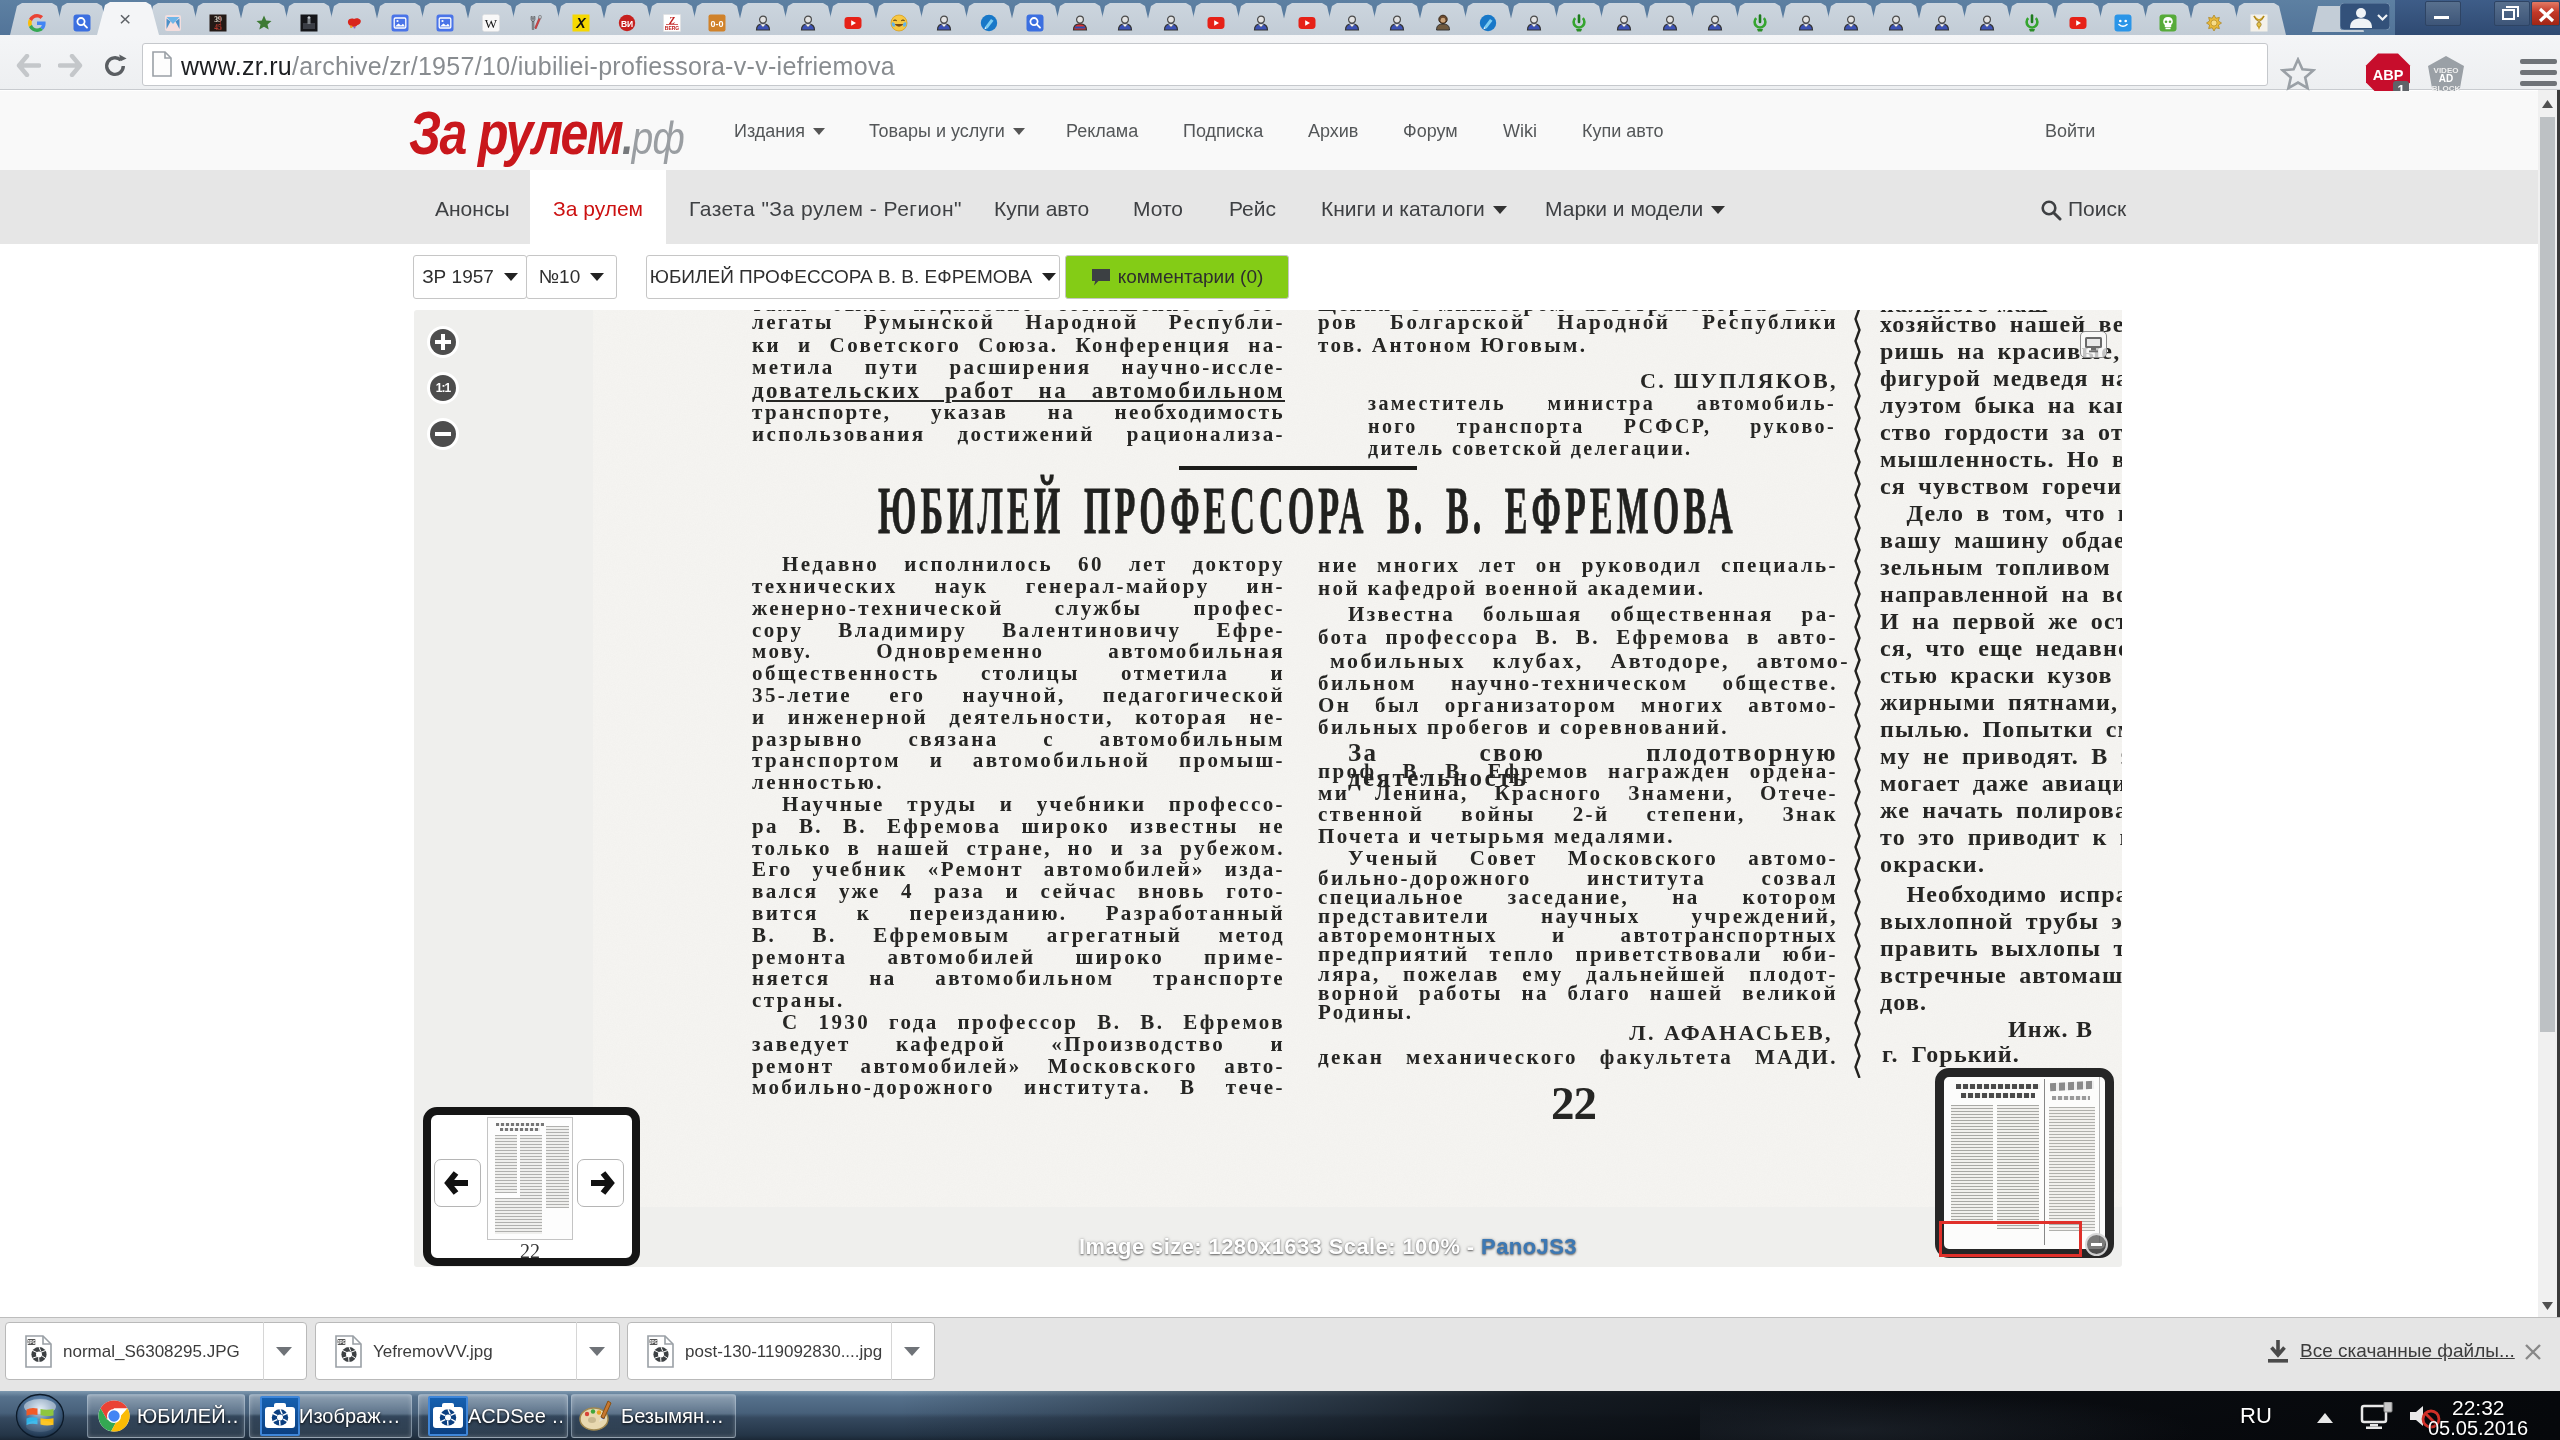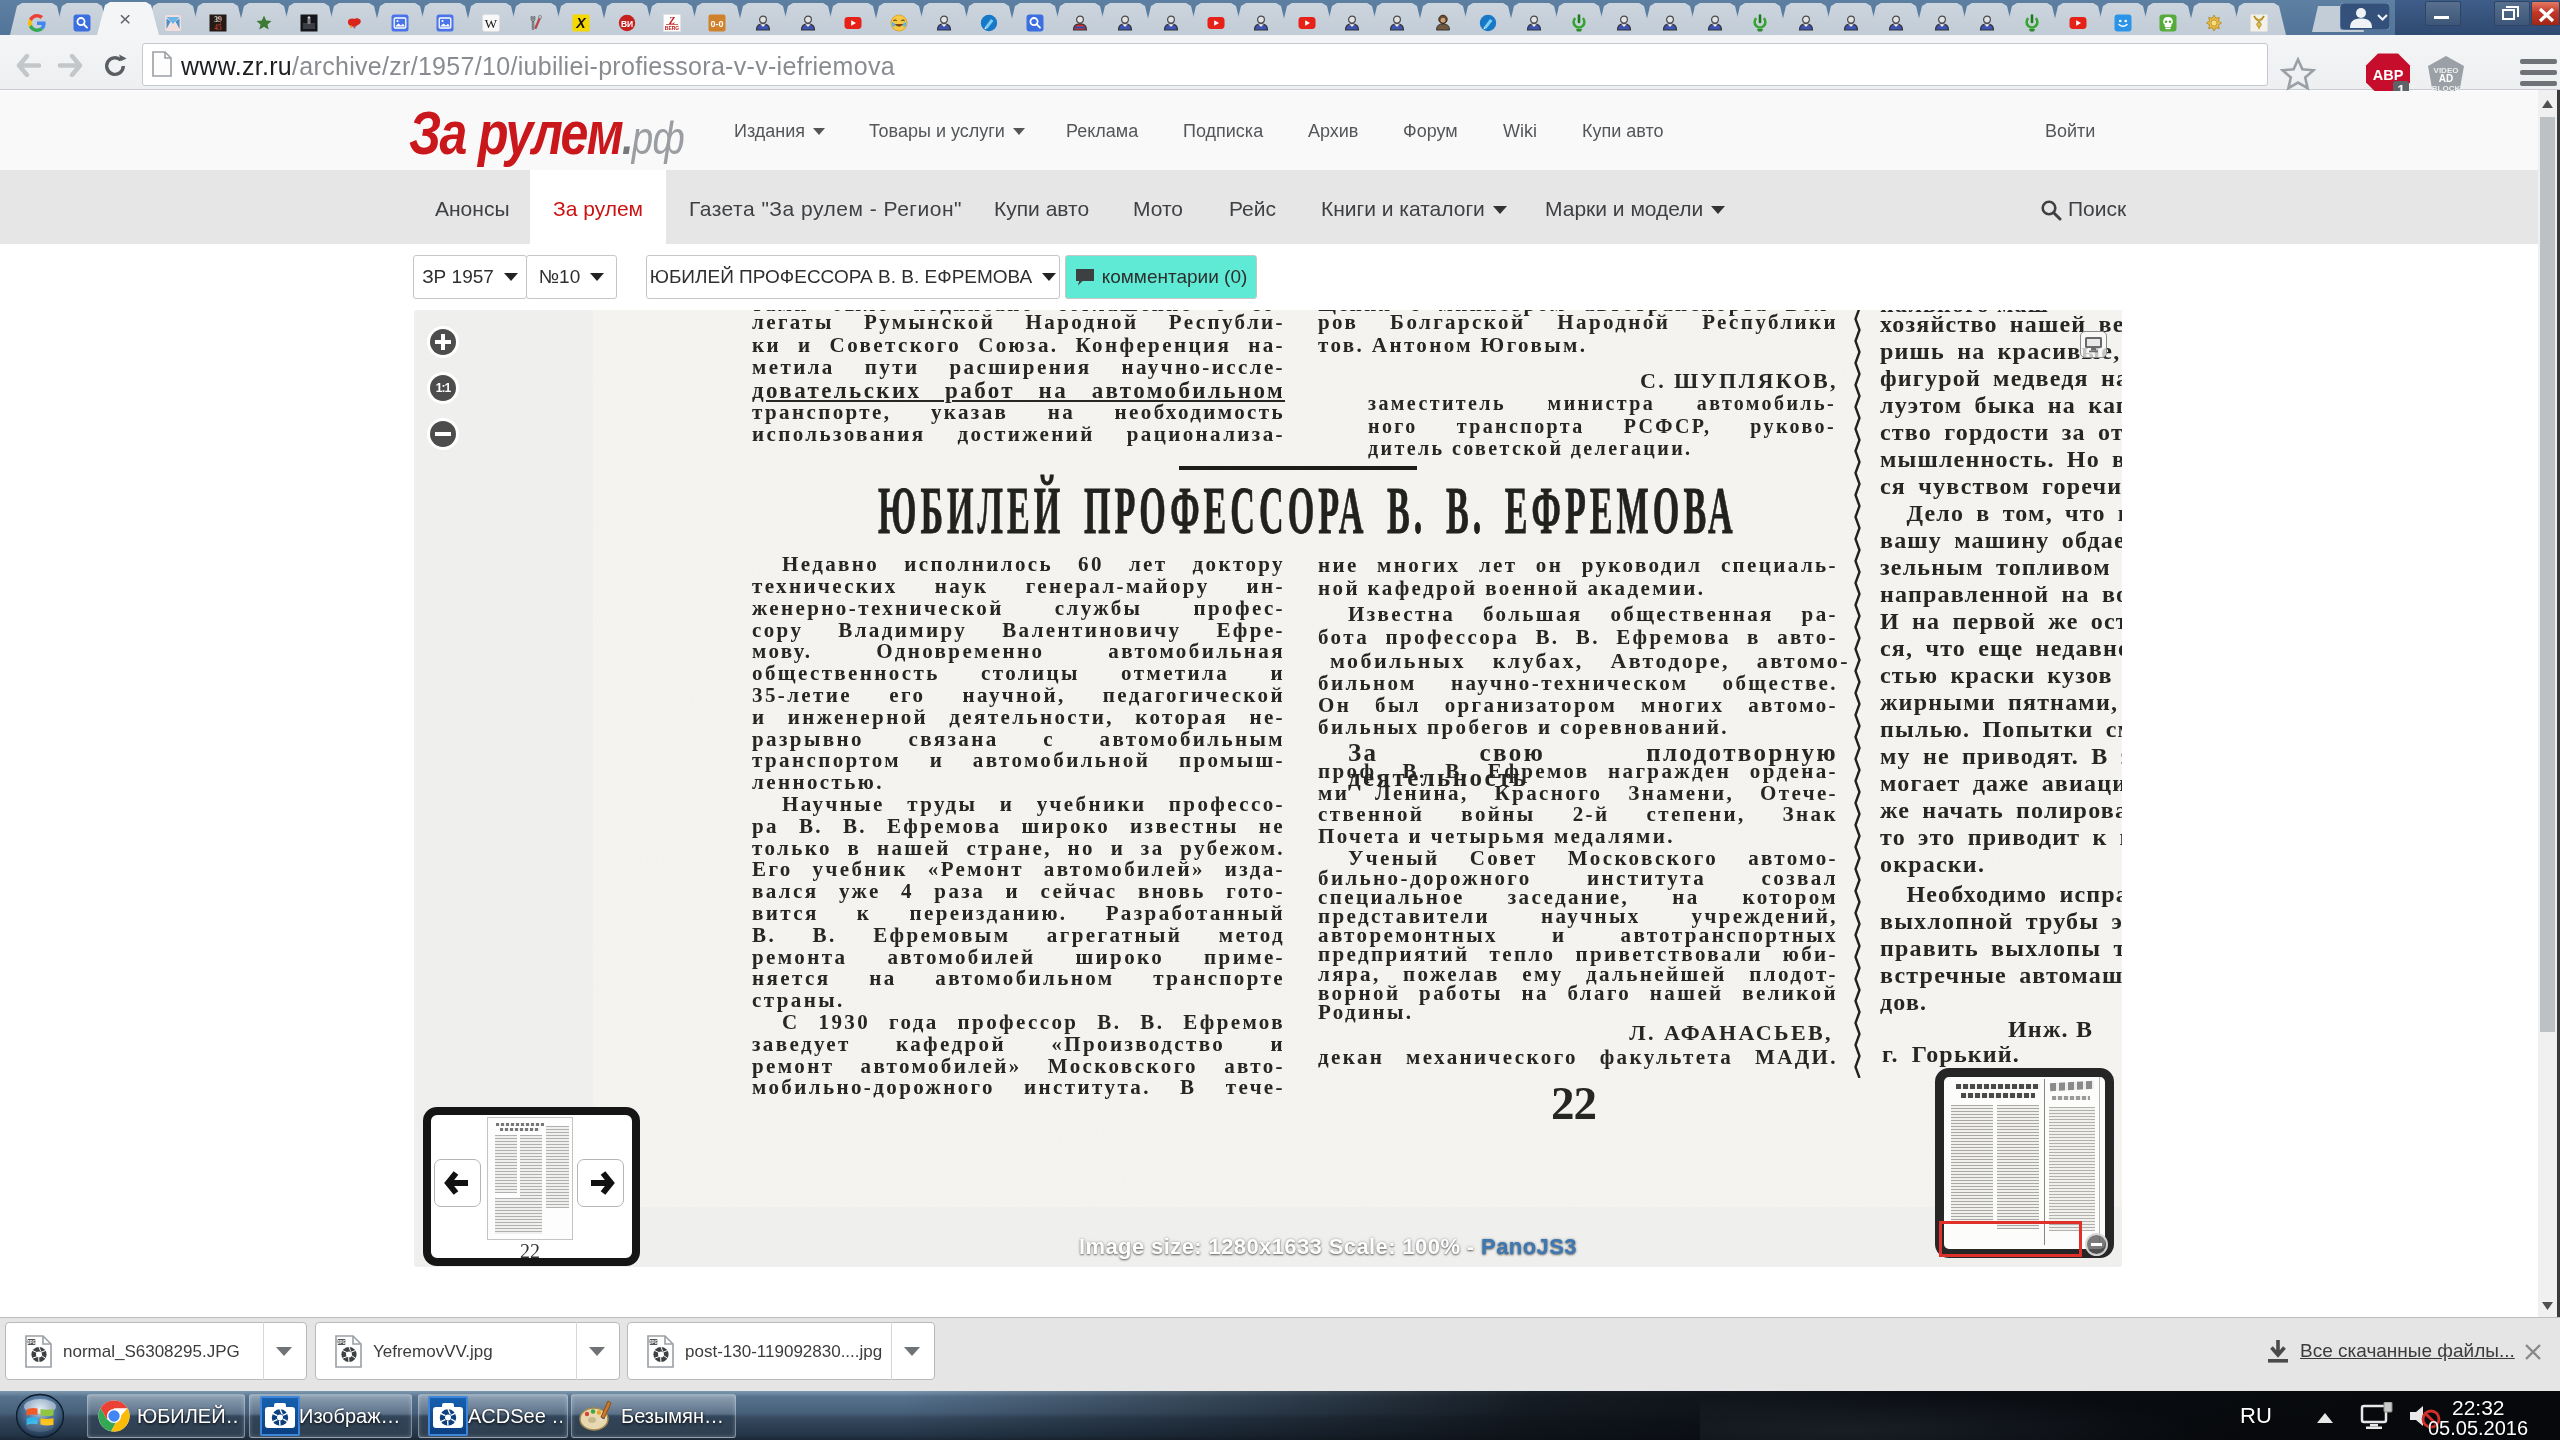--- a/index.html
+++ b/index.html
@@ -442,21 +442,21 @@
 <div class="abs" style="left:1321px;top:197px;font-size:21px;color:#3e4043">Книги и каталоги<span style="display:inline-block;margin-left:8px;vertical-align:2px;width:0;height:0;border-left:7px solid transparent;border-right:7px solid transparent;border-top:8px solid #333"></span></div>
 <div class="abs" style="left:1545px;top:197px;font-size:21px;color:#3e4043">Марки и модели<span style="display:inline-block;margin-left:8px;vertical-align:2px;width:0;height:0;border-left:7px solid transparent;border-right:7px solid transparent;border-top:8px solid #333"></span></div>
 <svg class="abs" style="left:2040px;top:199px" width="22" height="22" viewBox="0 0 22 22">
 <circle cx="9" cy="9" r="6.3" fill="none" stroke="#3e4043" stroke-width="2.6"></circle>
 <path d="M13.7 13.7 L20 20" stroke="#3e4043" stroke-width="3" stroke-linecap="round"></path>
     </svg>
 <div class="abs" style="left:2068px;top:197px;font-size:21px;color:#3e4043">Поиск</div>
 <div class="abs" style="left:413px;top:255px;width:114px;height:44px;background:#fff;border:1px solid #c6c6c6;border-radius:3px;text-align:center;line-height:42px;font-size:19px;color:#2e2e2e;white-space:nowrap">ЗР 1957<span style="display:inline-block;margin-left:10px;vertical-align:2px;width:0;height:0;border-left:7px solid transparent;border-right:7px solid transparent;border-top:8px solid #222"></span></div>
 <div class="abs" style="left:526px;top:255px;width:91px;height:44px;background:#fff;border:1px solid #c6c6c6;border-radius:3px;text-align:center;line-height:42px;font-size:19px;color:#2e2e2e;white-space:nowrap">№10<span style="display:inline-block;margin-left:10px;vertical-align:2px;width:0;height:0;border-left:7px solid transparent;border-right:7px solid transparent;border-top:8px solid #222"></span></div>
 <div class="abs" style="left:646px;top:255px;width:414px;height:44px;background:#fff;border:1px solid #c6c6c6;border-radius:3px;text-align:center;line-height:42px;font-size:19px;color:#2e2e2e;white-space:nowrap">ЮБИЛЕЙ ПРОФЕССОРА В. В. ЕФРЕМОВА<span style="display:inline-block;margin-left:10px;vertical-align:2px;width:0;height:0;border-left:7px solid transparent;border-right:7px solid transparent;border-top:8px solid #222"></span></div>
-<div class="abs" style="left:1065px;top:255px;width:192px;height:44px;background:#5eead4;border:1px solid #c6c6c6;border-radius:3px;font-size:19px;color:#2e2e2e;line-height:42px;text-align:center">
+<div class="abs" style="left:1065px;top:255px;width:224px;height:44px;background:#84cc16;border:1px solid #c6c6c6;border-radius:3px;font-size:19px;color:#2e2e2e;line-height:42px;text-align:center">
 <svg style="vertical-align:-3px;margin-right:7px" width="20" height="18" viewBox="0 0 20 18">
         <path d="M1 1 L19 1 L19 13 L7.5 13 L3 17.5 L4.2 13 L1 13 Z" fill="#3c4043"></path>
       </svg>комментарии (0)</div>
 <div class="abs" style="left:414px;top:310px;width:1708px;height:957px;background:#efefed;border-radius:3px"></div>
 <div class="abs" style="left:593px;top:310px;width:1529px;height:897px;background:#f6f5f2;overflow:hidden">
 <svg class="abs" style="left:0;top:0" width="1529" height="897">
         <filter id="nz">
           <feTurbulence type="fractalNoise" baseFrequency="0.9" numOctaves="2" seed="7"></feTurbulence>
           <feColorMatrix type="matrix" values="0 0 0 0 0.45  0 0 0 0 0.44  0 0 0 0 0.42  0 0 0 0.5 0"></feColorMatrix>
         </filter>

